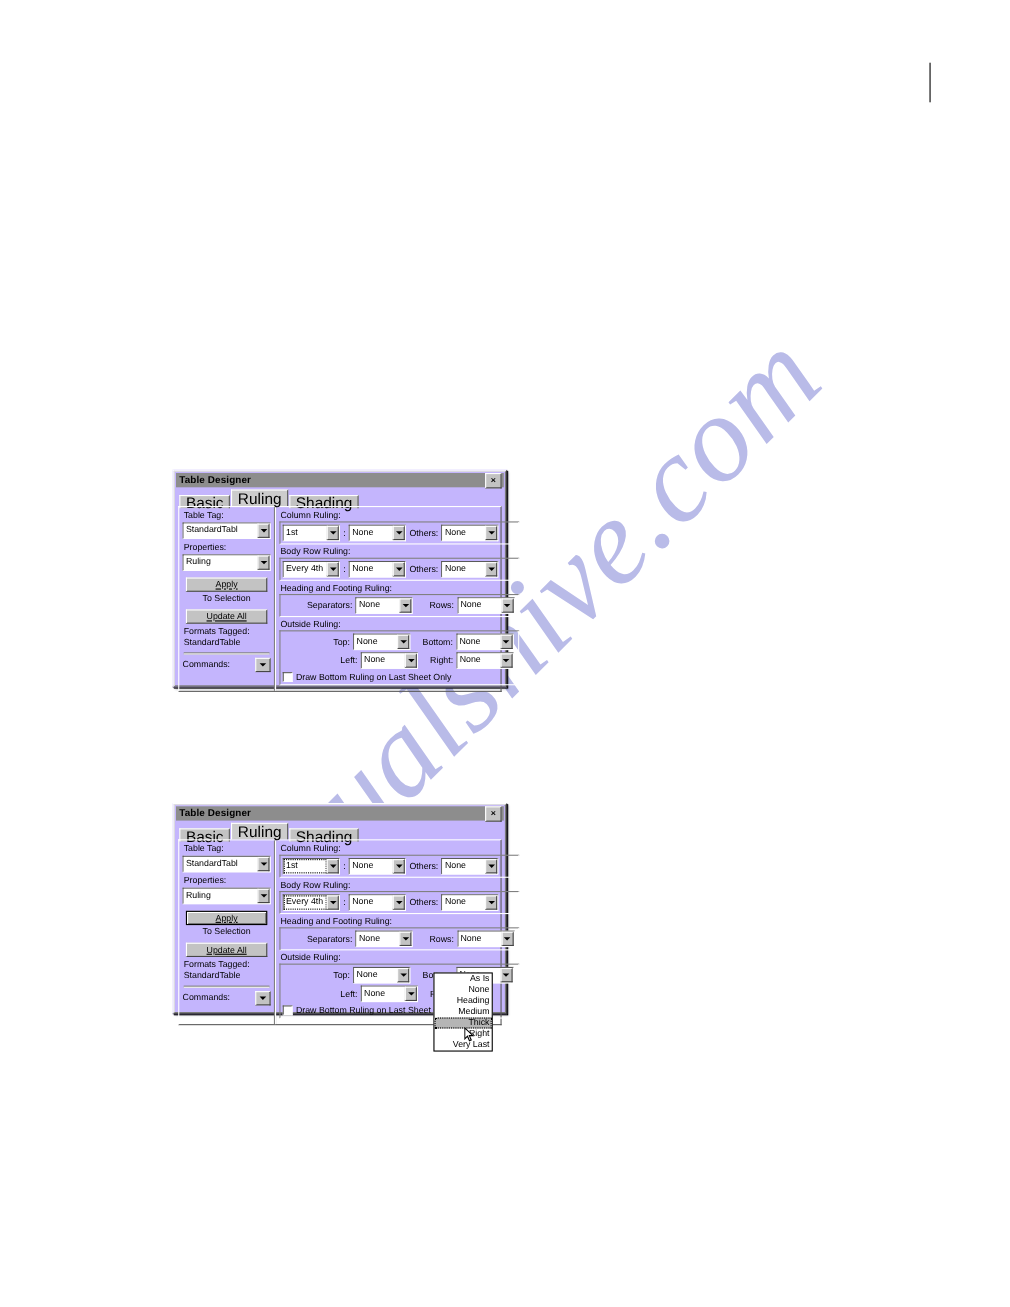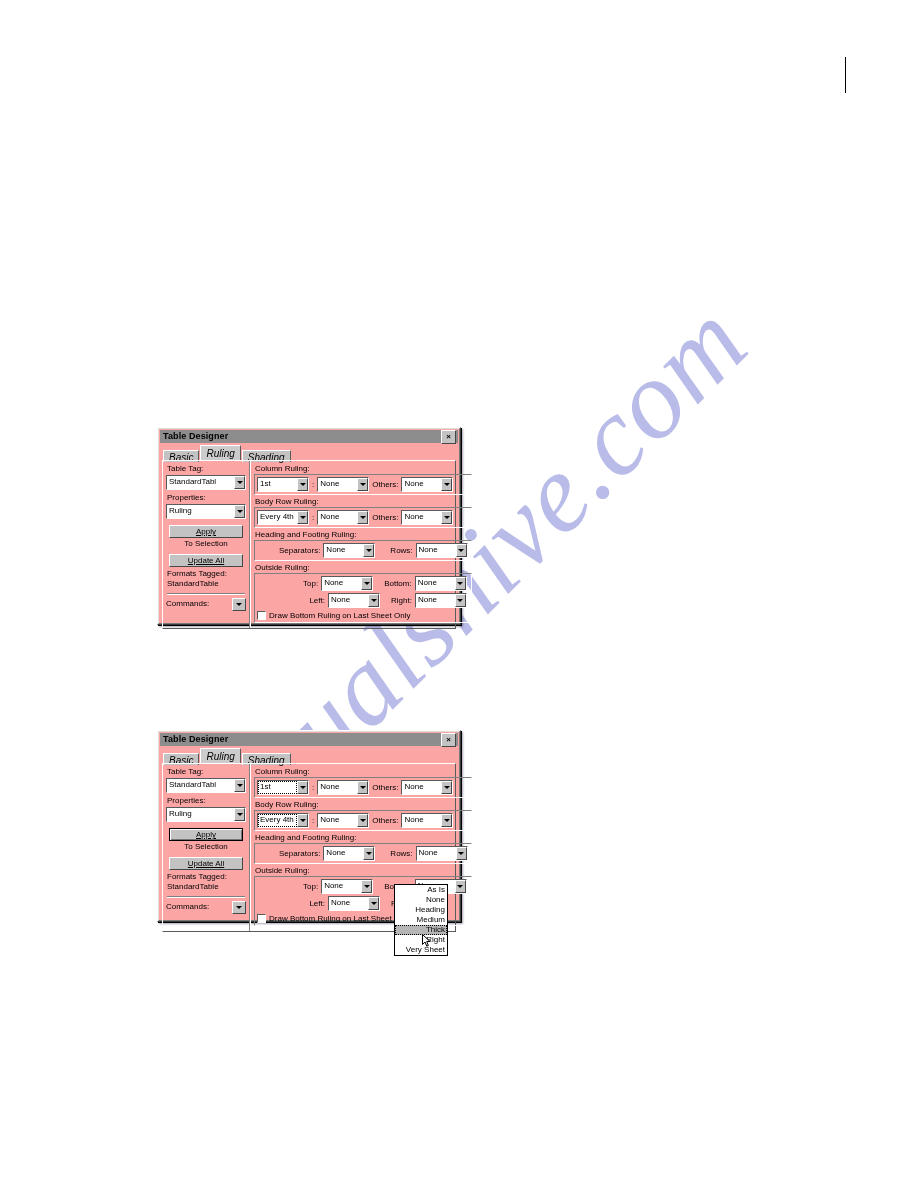--- a/index.html
+++ b/index.html
@@ -34,21 +34,21 @@
     position:absolute;
     left:845px;top:57px;
     width:1px;height:36px;
     background:#000;
     z-index:3;
   }
   
   .dlg{
     position:absolute;
     z-index:5;
-    background:#fca5a5;
+    background:#c4b5fd;
     border-top:1px solid #ffffff;
     border-left:1px solid #ffffff;
     border-right:1px solid #3b3b3b;
     border-bottom:1px solid #3b3b3b;
     box-shadow:1px 1px 0 0 #000, 2px 2px 2px rgba(60,60,90,.45);
     font-size:8px;
     color:#000;
   }
   .dlg-inner{
     border-top:1px solid #dedede;
@@ -84,33 +84,32 @@
     font-family:"Liberation Sans", sans-serif;
   }
   
   .tabs{
     display:flex;align-items:flex-end;
     margin:2px 0 0 4px;
     height:15px;
     position:relative;
   }
   .tab{
-    font-size:10px;
+    font-size:14px;
     padding:1px 5px 1px 5px;
     background:#c3c3c3;
     border-top:1px solid #fff;
     border-left:1px solid #fff;
     border-right:1px solid #5a5a5a;
     margin-right:1px;
     line-height:11px;
     height:12px;
     box-sizing:border-box;
     position:relative;
     top:2px;
-    font-style:italic;
   }
   .tab.active{
     height:15px;
     top:0;
     padding-top:2px;
     z-index:2;
     background:#cccccc;
   }
   .body{
     margin:0 3px 3px 3px;
@@ -643,20 +642,20 @@
   </div>
 </div>
 
 <div class="dropdown" id="ruling-dropdown" style="left:394px;top:884px;text-align:right;">
   <div class="dd-item">As Is</div>
   <div class="dd-item">None</div>
   <div class="dd-item">Heading</div>
   <div class="dd-item">Medium</div>
   <div class="dd-item selected">Thick</div>
   <div class="dd-item">Right</div>
-  <div class="dd-item">Very Sheet</div>
+  <div class="dd-item">Very Last</div>
 </div>
 
 <div class="cursor" style="left:422px;top:934px;">
   <svg width="10" height="14" viewBox="0 0 10 14" xmlns="http://www.w3.org/2000/svg">
     <path d="M0.5,0.5 L0.5,10.5 L3,8 L4.8,12.2 L6.4,11.5 L4.7,7.5 L8,7.5 Z" fill="#ffffff" stroke="#000000" stroke-width="1"></path>
   </svg>
 </div>
 
 </body></html>

